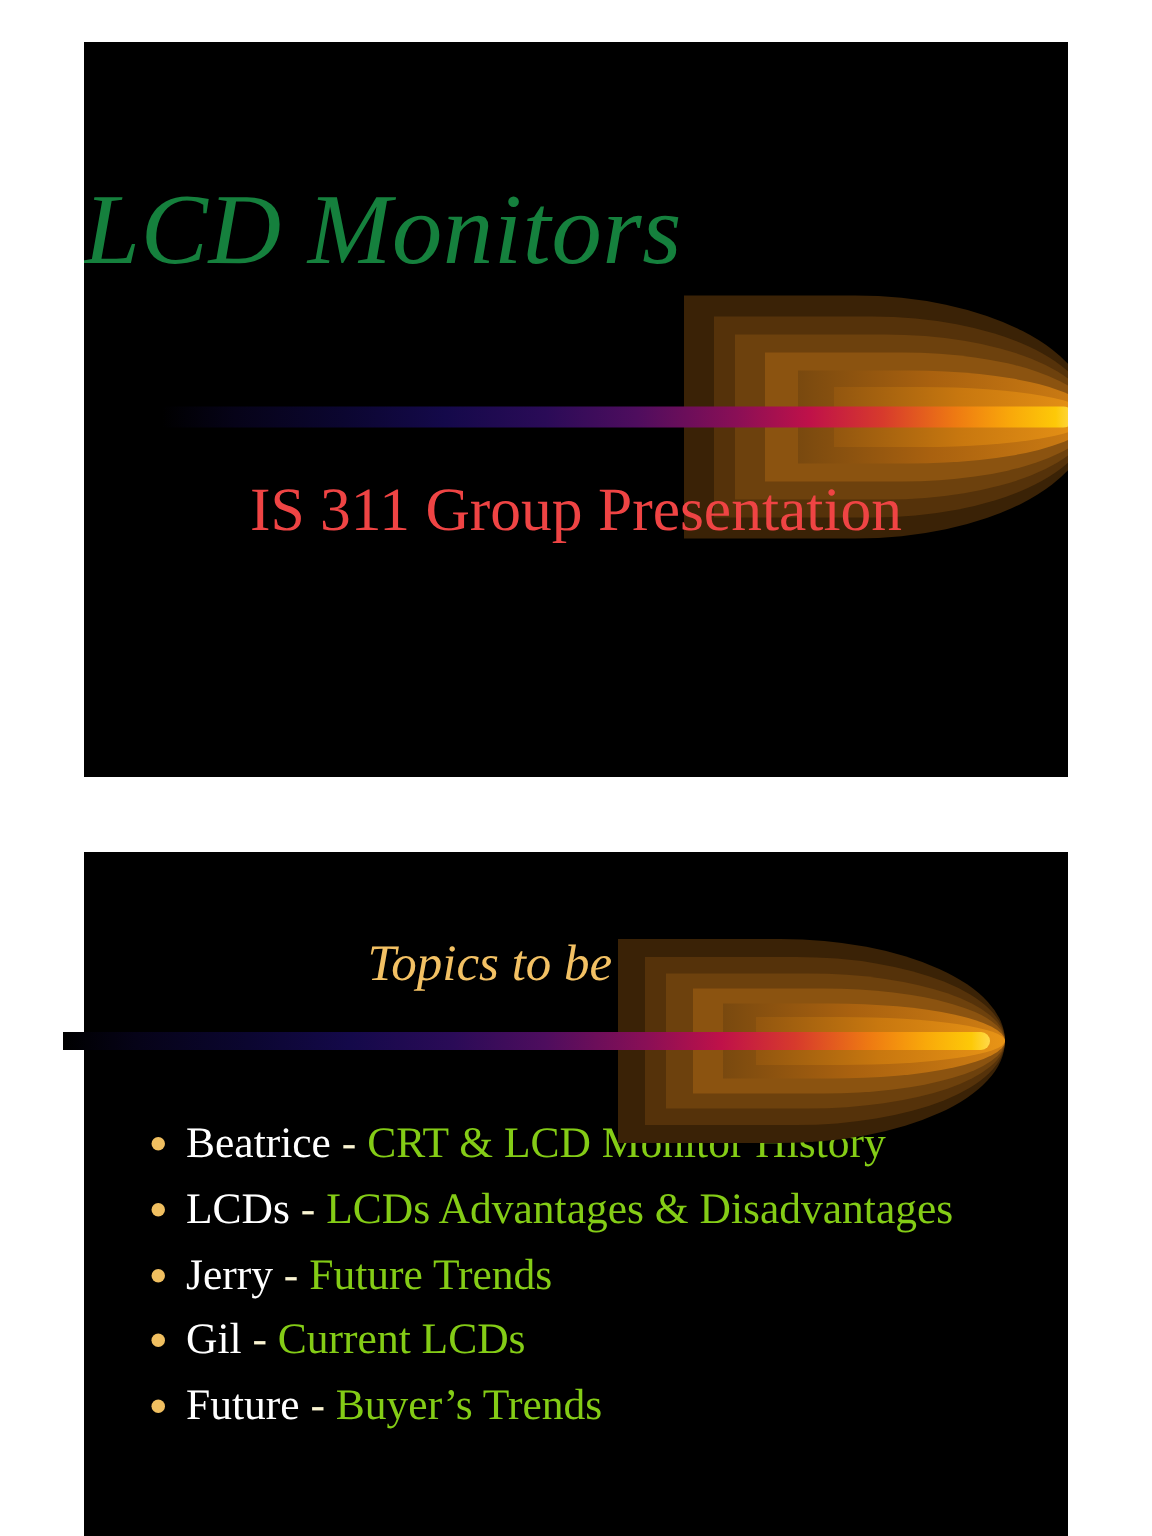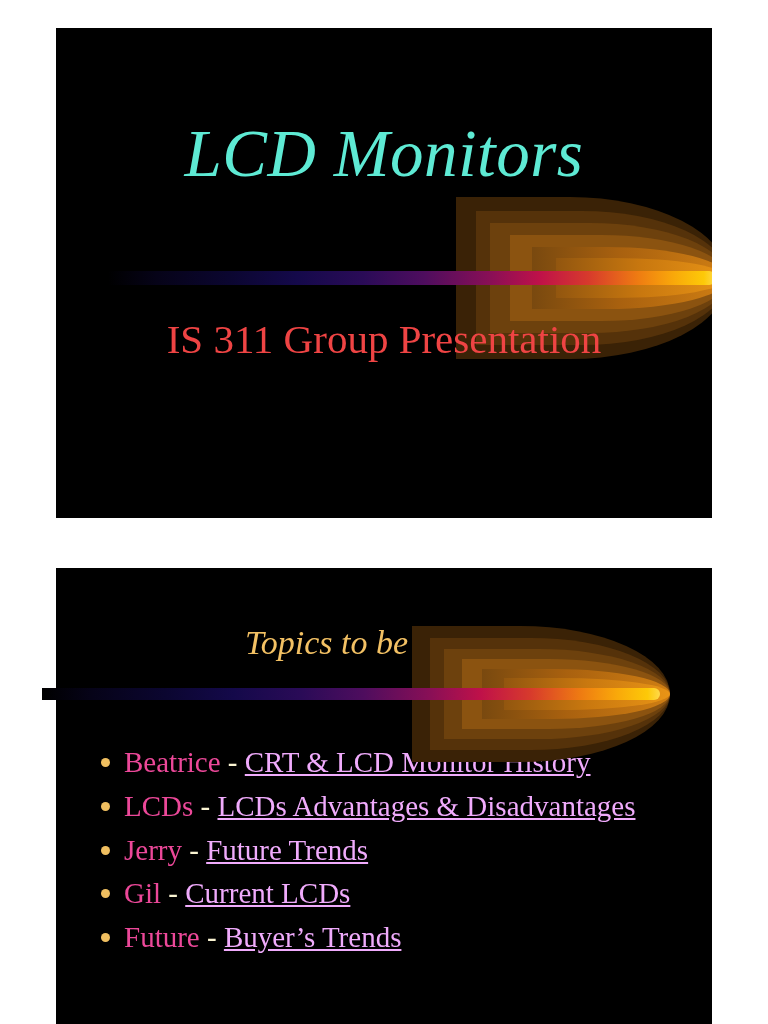--- a/index.html
+++ b/index.html
@@ -119,24 +119,23 @@
         #fdc908 98%,
         #ffd94a 100%);
   }
 
   
   #slide-1-title {
     position: absolute;
     left: 0;
     top: 92px;
     width: 656px;
-    text-align: center;
     font-size: 67px;
     font-style: italic;
-    color: #5eead4;
+    color: #15803d;
     letter-spacing: 0.5px;
     line-height: 1;
   }
 
   #slide-1-subtitle {
     position: absolute;
     left: 0;
     top: 288px;
     width: 656px;
     text-align: center;
@@ -179,29 +178,28 @@
   #topics-list li .dot {
     position: absolute;
     left: 5px;
     top: 13px;
     width: 9px;
     height: 9px;
     border-radius: 50%;
     background: #f0bf60;
   }
   #topics-list li .person {
-    color: #ec4899;
+    color: #ffffff;
     margin-top: 15px;
   }
   #topics-list li .sep {
     color: #faf4d2;
   }
   #topics-list li .topic {
-    color: #f0abfc;
-    text-decoration: underline;
+    color: #84cc16;
   }
 </style>
 </head>
 <body>
 
 <div class="slide" id="slide-1">
 
   <div class="comet" id="comet-1">
     <div class="shell s1"></div>
     <div class="shell s2"></div>

